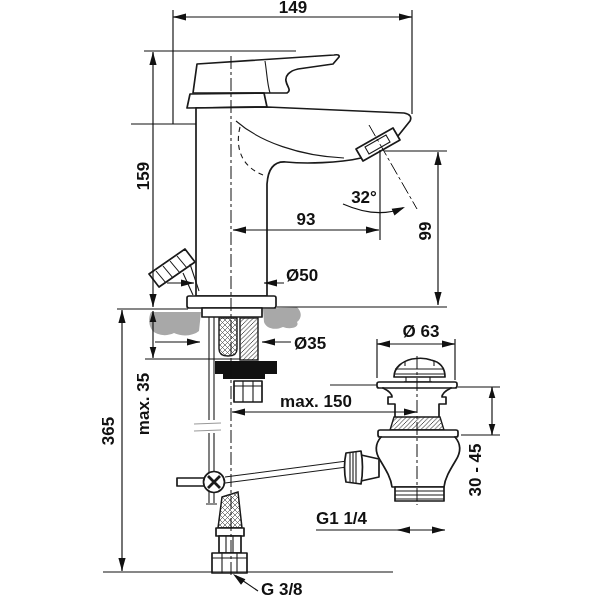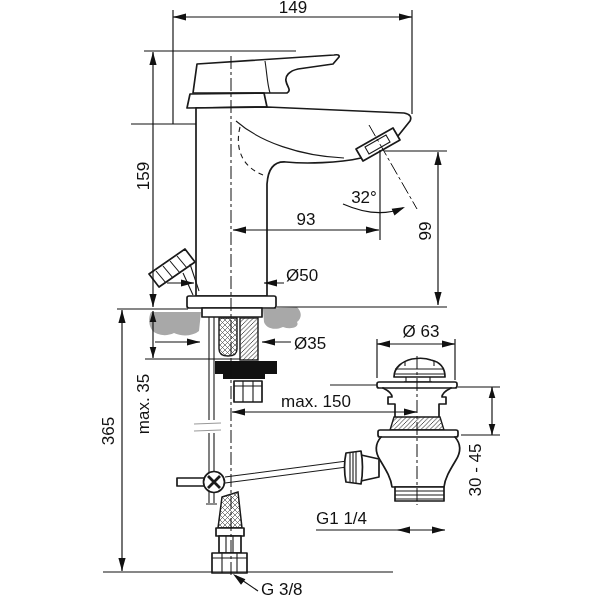--- a/index.html
+++ b/index.html
@@ -1,16 +1,16 @@
 <!DOCTYPE html>
 <html><head>
 <meta charset="utf-8">
 <style>
   html,body{margin:0;padding:0;width:600px;height:600px;background:#fff;overflow:hidden;}
-  .canvas{width:600px;height:432px;position:relative;background:#fff;}
+  .canvas{width:600px;height:432px;position:relative;background:#fff;font-weight:bold;}
   svg{display:block;}
   svg text{font-family:"Liberation Sans","DejaVu Sans",sans-serif;font-size:17px;fill:#111;}
   .ol{stroke:#1a1a1a;stroke-width:1.7;fill:none;stroke-linejoin:round;stroke-linecap:round;}
   .olw{stroke:#1a1a1a;stroke-width:1.7;fill:#fff;stroke-linejoin:round;}
   .thin{stroke:#1a1a1a;stroke-width:1.1;fill:none;}
   .dim{stroke:#111;stroke-width:1.15;fill:none;}
   .ah{fill:#111;stroke:none;}
   .cl{stroke:#111;stroke-width:1;fill:none;stroke-dasharray:13 3 3 3;}
   .dash{stroke:#1a1a1a;stroke-width:1.1;fill:none;stroke-dasharray:5 4;}
   .gray{fill:#a8a8a8;stroke:none;}

